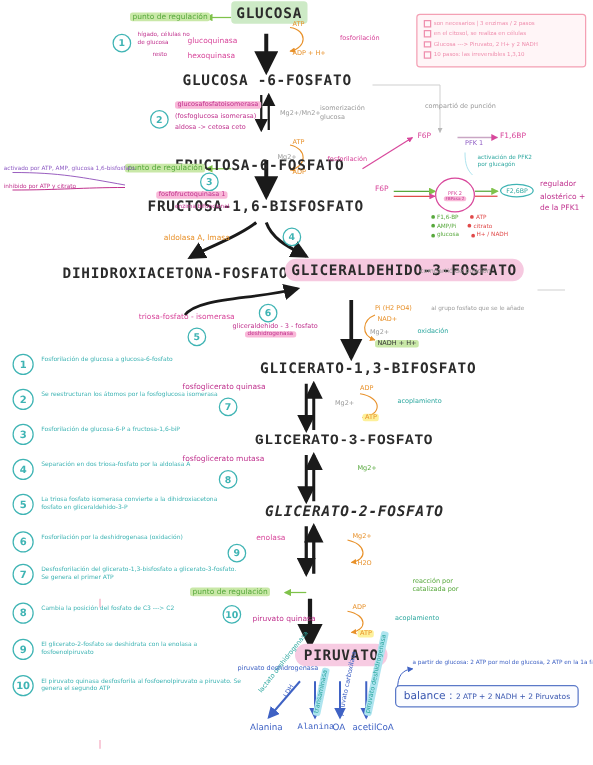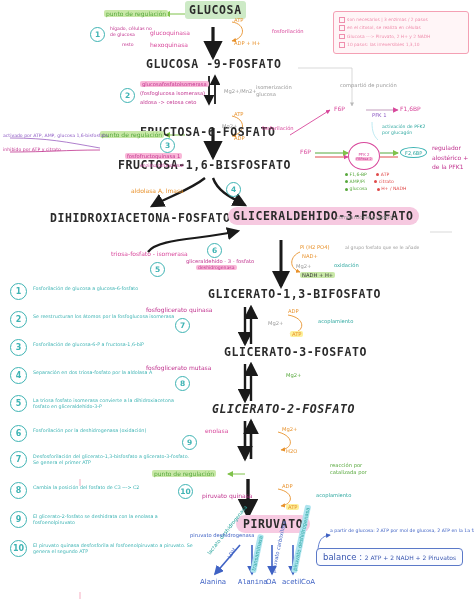--- a/index.html
+++ b/index.html
@@ -193,29 +193,29 @@
 
     <path d="M318,552 C318,540 322,536 330,535" stroke="#3f62c4" stroke-width="0.8" fill="none" marker-end="url(#abl)"></path>
 
     <line x1="80" y1="479" x2="80" y2="486" stroke="#f08aa8" stroke-width="0.7"></line>
     <line x1="80" y1="592" x2="80" y2="599" stroke="#f08aa8" stroke-width="0.7"></line>
   </svg>
 
   <div class="abs metab" style="left:185px;top:5px;">
     <span class="hl-greenbox">GLUCOSA</span>
   </div>
-  <div class="abs metab" style="left:146px;top:59px;">GLUCOSA -9-FOSFATO</div>
+  <div class="abs metab" style="left:146px;top:59px;">GLUCOSA -6-FOSFATO</div>
   <div class="abs metab" style="left:140px;top:127px;">FRUCTOSA-6-FOSFATO</div>
   <div class="abs metab" style="left:118px;top:160px;">FRUCTOSA-1,6-BISFOSFATO</div>
   <div class="abs metab" style="left:50px;top:213px;">DIHIDROXIACETONA-FOSFATO</div>
   <div class="abs metab" style="left:228px;top:211px;">
     <span class="hl-pinkbox">GLICERALDEHIDO-3-FOSFATO</span>
   </div>
   <div class="abs metab" style="left:208px;top:289px;">GLICERATO-1,3-BIFOSFATO</div>
-  <div class="abs metab" style="left:224px;top:347px;">GLICERATO-3-FOSFATO</div>
+  <div class="abs metab" style="left:204px;top:347px;font-family:Liberation Mono, monospace;">GLICERATO-3-FOSFATO</div>
   <div class="abs metab" style="left:212px;top:404px;font-style:italic;">GLICERATO-2-FOSFATO</div>
   <div class="abs metab" style="left:236px;top:519px;">
     <span class="hl-pinkbox2">PIRUVATO</span>
   </div>
 
   <div class="abs" style="left:206px;top:24px;width:14px;height:36px;background:#fdf09a;border-radius:2px;z-index:-1;"></div>
   <div class="abs" style="left:206px;top:126px;width:14px;height:34px;background:#fdf09a;border-radius:2px;z-index:-1;"></div>
   <div class="abs" style="left:241px;top:478px;width:14px;height:40px;background:#fdf09a;border-radius:2px;z-index:-1;"></div>
 
   <div class="abs circnum" style="left:90px;top:27px;">1</div>

